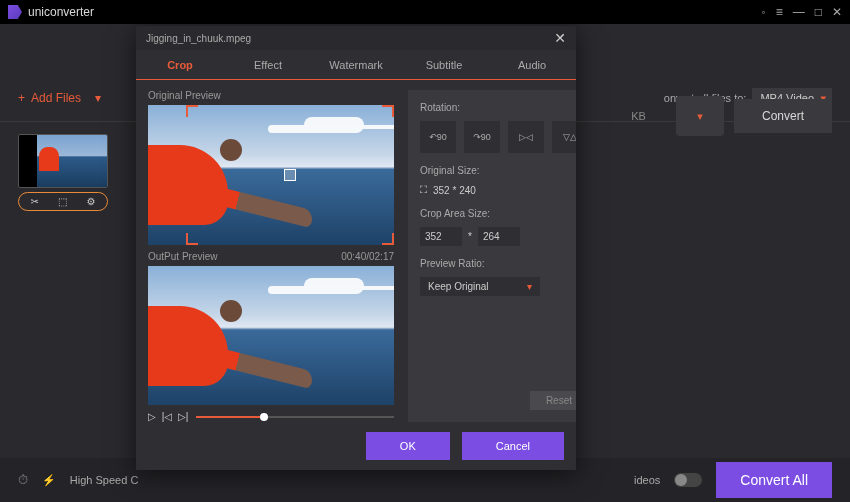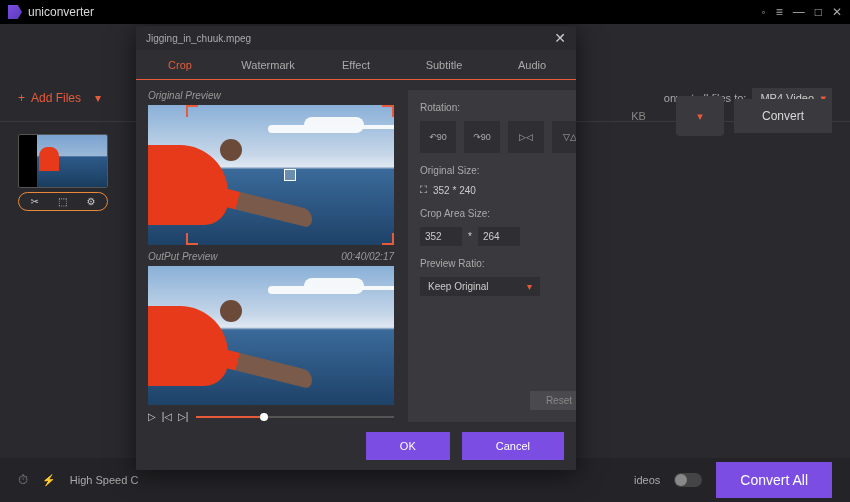--- a/index.html
+++ b/index.html
@@ -43,27 +43,27 @@
 .convert-all-btn { margin-left: auto; background: #7b4de3; color: #fff; padding: 10px 24px; font-size: 14px; cursor: pointer; border: none; }
 
 
 .modal { position: absolute; left: 136px; top: 26px; width: 440px; height: 444px; background: #2f2f33; box-shadow: 0 4px 24px rgba(0,0,0,.6); display: flex; flex-direction: column; }
 .modal-header { height: 24px; display: flex; align-items: center; padding: 0 10px; background: #2a2a2e; }
 .modal-title { font-size: 10px; color: #aaa; }
 .modal-close { margin-left: auto; font-size: 14px; color: #ccc; cursor: pointer; }
 
 .modal-tabs { display: flex; border-bottom: 1px solid #e85b3a; height: 30px; }
 .modal-tab { flex: 1; text-align: center; line-height: 30px; font-size: 11px; color: #aaa; cursor: pointer; }
-.modal-tab.active { color: #e85b3a; }
+.modal-tab.active { color: #e85b3a; font-weight: bold; }
 
 .modal-body { flex: 1; display: flex; gap: 14px; padding: 10px 12px 0 12px; overflow: hidden; }
 .left-col { width: 246px; display: flex; flex-direction: column; }
 .right-col { flex: 1; background: #3a3a3e; padding: 12px; display: flex; flex-direction: column; gap: 12px; font-size: 10px; }
 
-.preview-label { font-size: 10px; color: #999; margin-bottom: 4px; display: flex; justify-content: space-between; font-style: italic; }
+.preview-label { font-size: 10px; color: #999; margin-bottom: 4px; display: flex; justify-content: space-between; }
 .preview-box { width: 246px; height: 154px; background: #000; position: relative; overflow: hidden; }
 .preview-scene { position: absolute; inset: 0; background: linear-gradient(180deg, #8ab0d8 0%, #c5d6e8 35%, #e0e8f2 44%, #3a6a9a 46%, #1e4268 100%); }
 .cloud { position: absolute; top: 12px; right: 30px; width: 60px; height: 16px; background: #fff; border-radius: 10px; opacity: .9; box-shadow: -40px 4px 0 -4px #fff, 40px 2px 0 -6px #fff; }
 .person { position: absolute; left: 0; top: 40px; width: 80px; height: 80px; background: #e63a1a; border-radius: 0 60% 30% 0; }
 .person::after { content: ""; position: absolute; right: -14px; top: -6px; width: 22px; height: 22px; background: #6b4a3a; border-radius: 50%; }
 .arm { position: absolute; left: 56px; top: 92px; width: 110px; height: 18px; background: linear-gradient(90deg, #e63a1a 0%, #e63a1a 30%, #7a5a4a 30%); border-radius: 0 20px 10px 0; transform: rotate(14deg); }
 .crop-frame { position: absolute; inset: 0; }
 .crop-corners::before, .crop-corners::after, .cc2::before, .cc2::after {
   content: ""; position: absolute; width: 10px; height: 10px; border: 2px solid #e85b3a;
 }
@@ -160,22 +160,22 @@
   <button class="convert-all-btn">Convert All</button>
 </div>
 
 <div class="modal">
   <div class="modal-header">
     <span class="modal-title">Jigging_in_chuuk.mpeg</span>
     <span class="modal-close">✕</span>
   </div>
   <div class="modal-tabs">
     <div class="modal-tab active">Crop</div>
+    <div class="modal-tab">Effect</div>
     <div class="modal-tab">Watermark</div>
-    <div class="modal-tab">Effect</div>
     <div class="modal-tab">Subtitle</div>
     <div class="modal-tab">Audio</div>
   </div>
 
   <div class="modal-body">
 
     <div class="left-col">
       <div class="preview-label">
         <span>Original Preview</span>
       </div>

